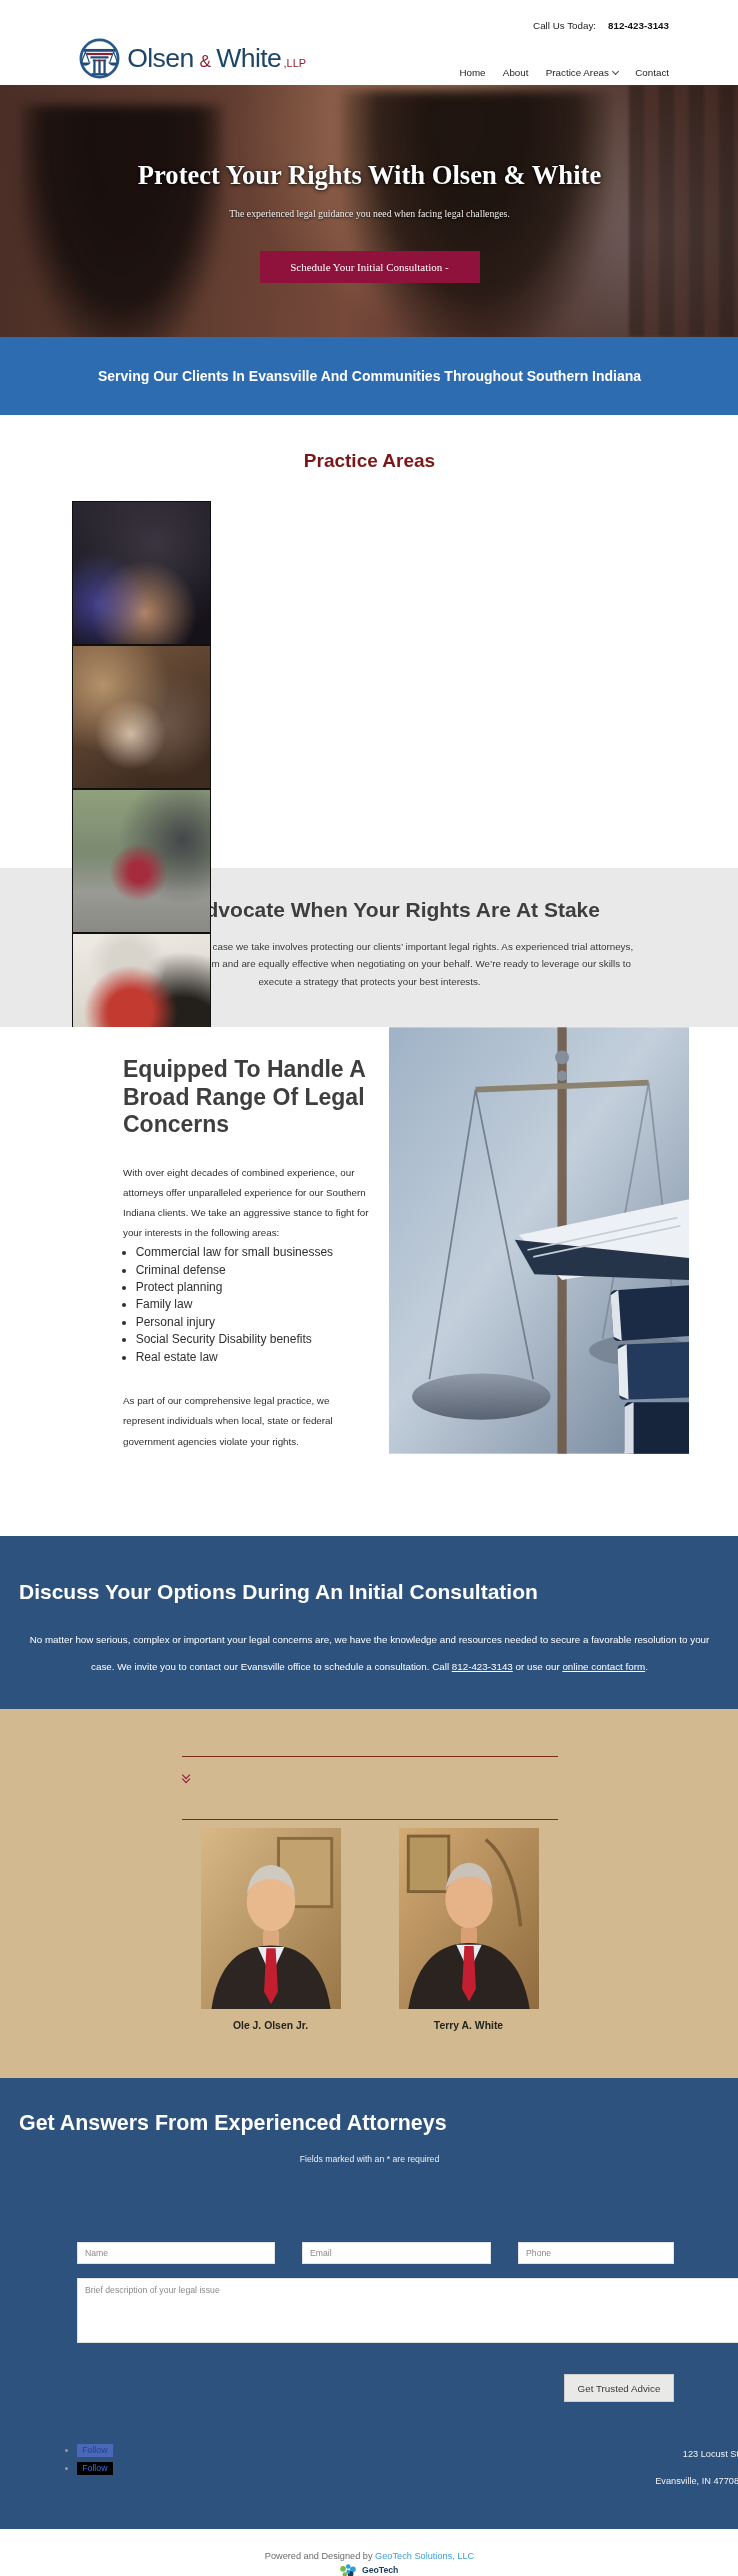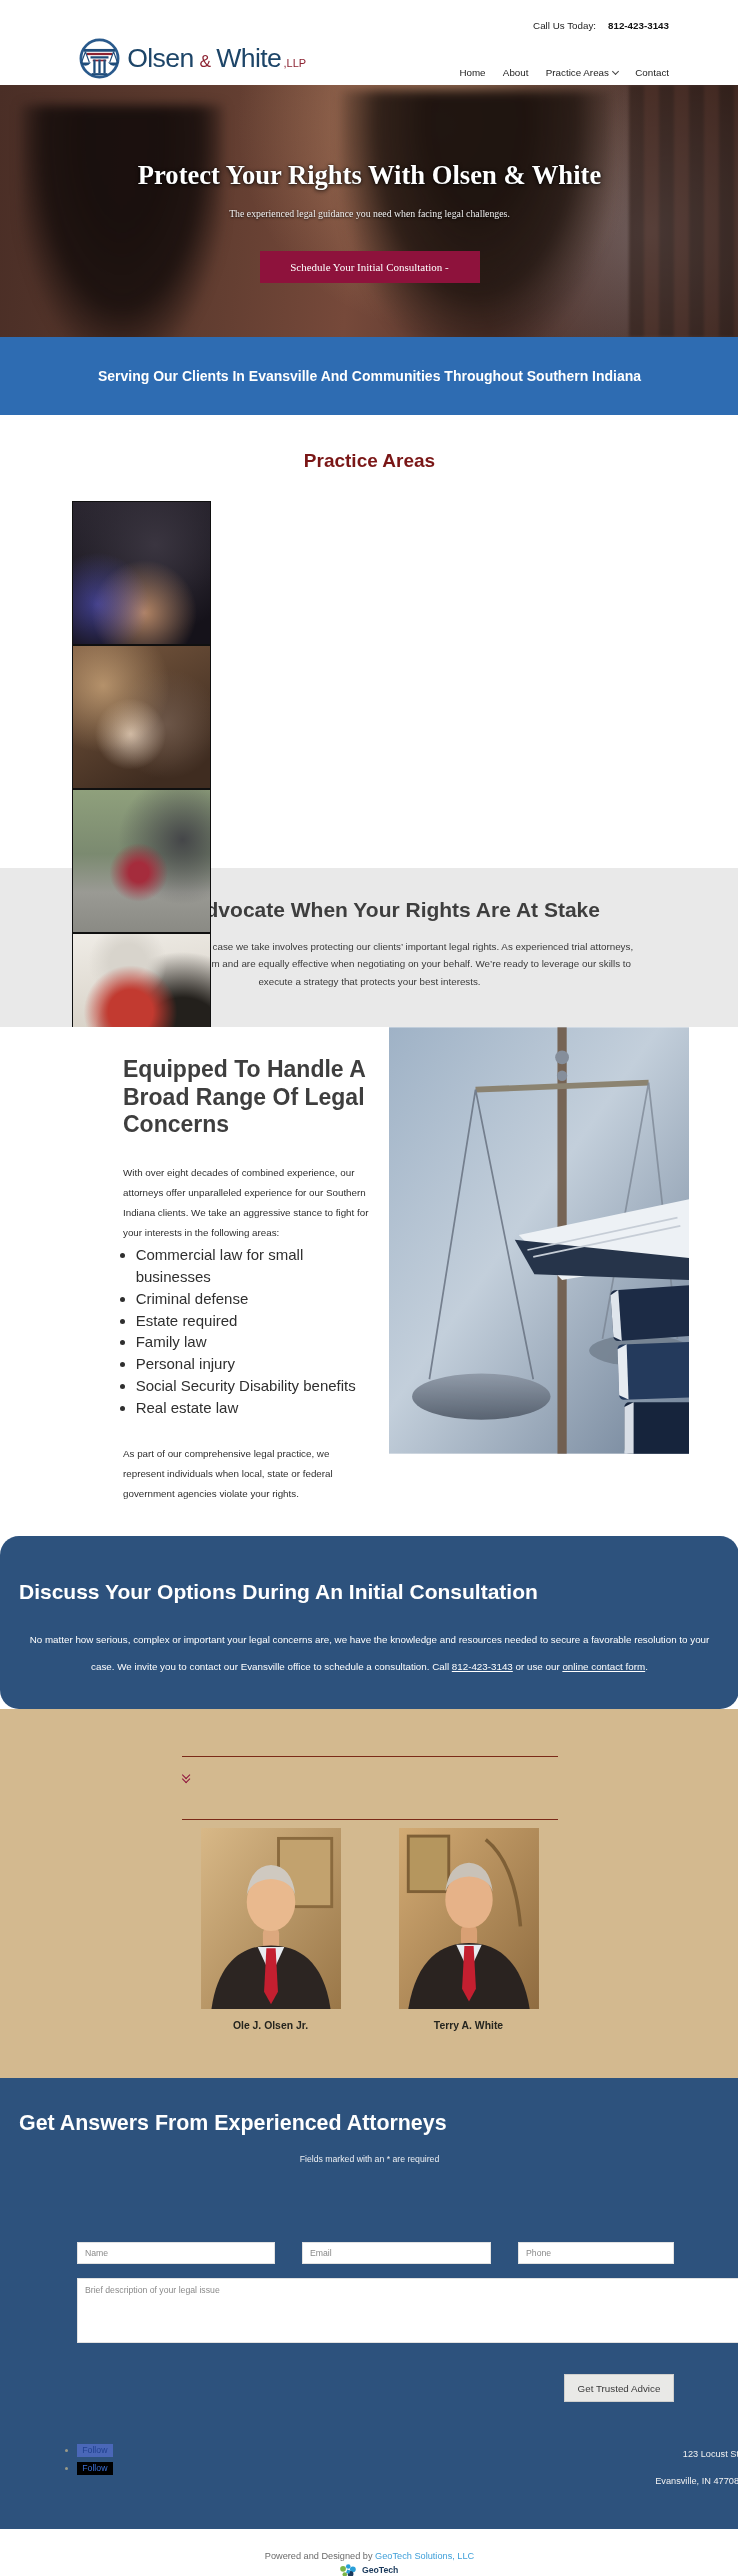--- a/index.html
+++ b/index.html
@@ -91,26 +91,26 @@
   
   .advocate{height:159px;background:#e9e9e9;box-sizing:border-box;padding-top:30px;text-align:center;}
   .advocate-h{margin:0;font-size:21px;font-weight:bold;color:#3e3e3e;}
   .advocate-p{width:531px;margin:16px auto 0;font-size:9.8px;color:#3a3a3a;line-height:1.78;}
 
   
   .equipped{position:relative;height:509px;background:#fff;}
   .eq-left{position:absolute;left:123px;top:29px;width:249px;}
   .eq-h{margin:0;font-size:23px;font-weight:bold;line-height:1.2;color:#3e3e3e;}
   .eq-intro{margin:24px 0 0;font-size:9.8px;line-height:2.05;color:#2f2f2f;}
-  .eq-list{margin:1.2px 0 0 12.7px;padding:0;font-size:15px;line-height:1.45;color:#2f2f2f;}
+  .eq-list{margin:1.2px 0 0 12.7px;padding:0;font-size:12px;line-height:1.45;color:#2f2f2f;}
   .eq-outro{margin:25.4px 0 0;font-size:9.8px;line-height:2.05;color:#2f2f2f;}
   .eq-img{position:absolute;left:389px;top:0;width:300px;height:427px;}
 
   
-  .consult{position:relative;height:173px;background:#2d527d;color:#fff;border-radius:19px;}
+  .consult{position:relative;height:173px;background:#2d527d;color:#fff;}
   .consult-h{position:absolute;left:19px;top:44px;margin:0;font-size:21px;font-weight:bold;}
   .consult-p{position:absolute;top:90px;left:17.3px;right:17.3px;margin:0;text-align:center;
     font-size:9.8px;line-height:27px;}
   .consult-p a{color:#fff;text-decoration:underline;}
 
   
   .attorneys{height:369px;background:#d3b98f;box-sizing:border-box;padding-top:28px;}
   .att-h{margin:0;text-align:center;font-size:19.6px;font-weight:bold;color:#3c3c34;}
   .att-divider{width:376px;margin:18.5px auto 0;height:62px;border-top:0.6px solid #7a2a18;
     border-bottom:0.6px solid #7a2a18;position:relative;}
@@ -248,21 +248,21 @@
   <p class="advocate-p">At Olsen &amp; White, every case we take involves protecting our clients’ important legal rights. As experienced trial attorneys, we excel in the courtroom and are equally effective when negotiating on your behalf. We’re ready to leverage our skills to execute a strategy that protects your best interests.</p>
 </div>
 
 <div class="equipped">
   <div class="eq-left">
     <h2 class="eq-h">Equipped To Handle A Broad Range Of Legal Concerns</h2>
     <p class="eq-intro">With over eight decades of combined experience, our attorneys offer unparalleled experience for our Southern Indiana clients. We take an aggressive stance to fight for your interests in the following areas:</p>
     <ul class="eq-list">
       <li>Commercial law for small businesses</li>
       <li>Criminal defense</li>
-      <li>Estate required</li>
+      <li>Protect planning</li>
       <li>Family law</li>
       <li>Personal injury</li>
       <li>Social Security Disability benefits</li>
       <li>Real estate law</li>
     </ul>
     <p class="eq-outro">As part of our comprehensive legal practice, we represent individuals when local, state or federal government agencies violate your rights.</p>
   </div>
   <div class="eq-img">
     <svg width="300" height="427" viewBox="0 0 520 739">
       <defs>

